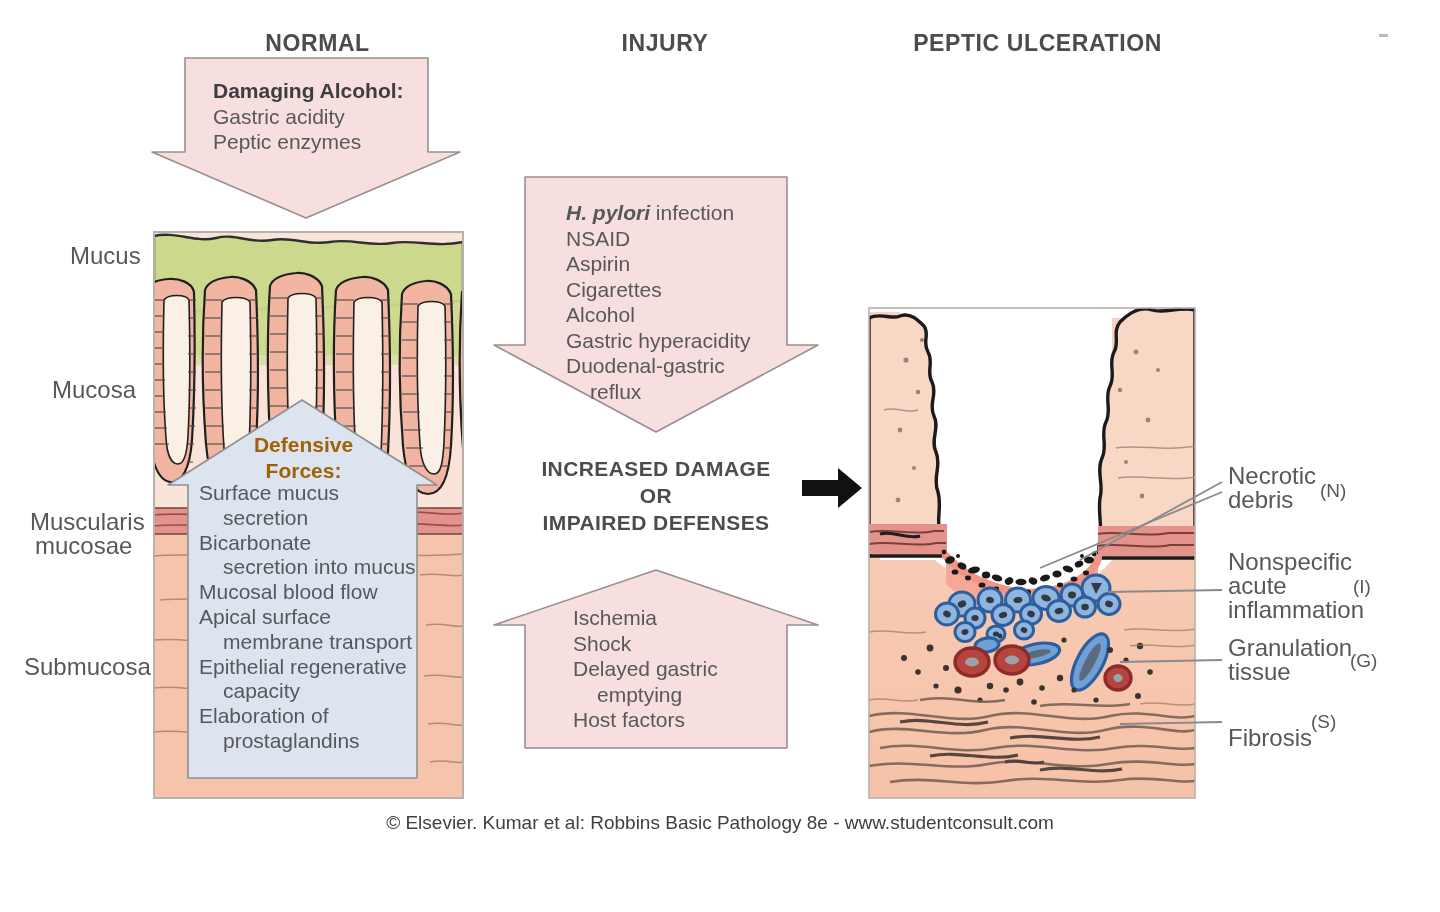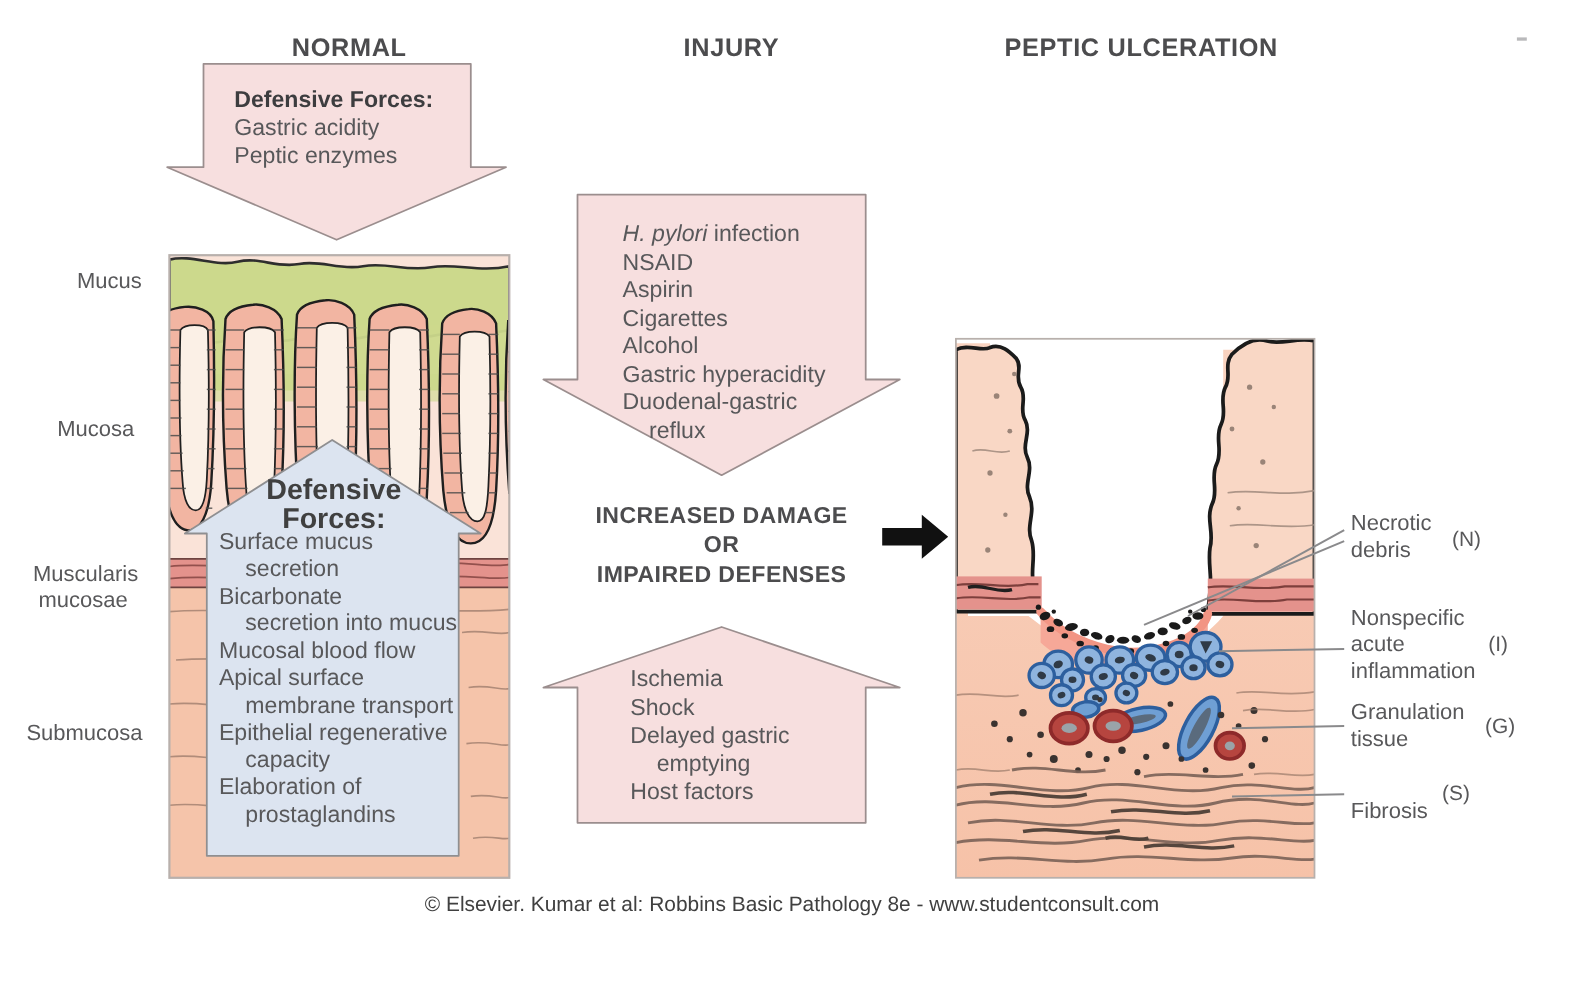--- a/index.html
+++ b/index.html
@@ -33,38 +33,38 @@
 
   .arrow-text {
     position: absolute;
     left: 0; right: 0;
     text-align: left;
     font-size: 21px;
     line-height: 25.5px;
     color: #58585a;
   }
   .arrow-text .bold { font-weight: bold; color: #3d3d3f; }
-  .arrow-text .ital { font-style: italic; }
+  .arrow-text .ital { font-style: italic; font-weight: bold; }
   .arrow-text .ind { padding-left: 24px; display: block; }
 
   
   .center-statement {
     position: absolute;
     text-align: center;
     font-size: 21px;
     font-weight: bold;
     line-height: 27px;
     letter-spacing: 0.4px;
     color: #4c4c4e;
   }
 
   
   .side-label {
     position: absolute;
-    font-size: 20px;
+    font-size: 24px;
     line-height: 24px;
     color: #58585a;
     white-space: nowrap;
   }
   .side-label.right { text-align: left; }
 
   .code-label {
     position: absolute;
     font-size: 19px;
     color: #58585a;
@@ -540,21 +540,21 @@
     <g>
       <path d="M802,480 L838,480 L838,468 L862,488 L838,508 L838,496 L802,496 Z" fill="#111111"></path>
     </g>
   </svg>
 
   <div>
     <svg class="abs-svg" width="1440" height="912">
       <path d="M185,58 L428,58 L428,152 L460,152 L306,218 L152,152 L185,152 Z" fill="#f7dfdf" stroke="#9b8e8e" stroke-width="1.6" stroke-linejoin="round"></path>
     </svg>
     <div class="arrow-text" style="left:213px; top:78px; width:230px;">
-      <span class="bold">Defensive Forces:</span><br>
+      <span class="bold">Damaging Alcohol:</span><br>
       <span>Gastric acidity</span><br>
       <span>Peptic enzymes</span>
     </div>
   </div>
 
   <div>
     <svg class="abs-svg" width="1440" height="912">
       <path d="M525,177 L787,177 L787,345 L818,345 L656,432 L494,345 L525,345 Z" fill="#f7dfdf" stroke="#9b8e8e" stroke-width="1.6" stroke-linejoin="round"></path>
     </svg>
     <div class="arrow-text" style="left:566px; top:200px; width:250px;">
@@ -586,21 +586,21 @@
       <span class="ind">emptying</span>
       <span>Host factors</span>
     </div>
   </div>
 
   <div>
     <svg class="abs-svg" width="1440" height="912">
       <path d="M302,400 L437,485 L417,485 L417,778 L188,778 L188,485 L168,485 Z" fill="#dce4f0" stroke="#8f8f91" stroke-width="1.6" stroke-linejoin="round"></path>
     </svg>
     <div style="position:absolute; left:196px; top:432px; width:215px; text-align:center;
-                font-size:26px; line-height:26px; font-weight:bold; color:#404040;">
+                font-size:21px; line-height:26px; font-weight:bold; color:#a16207;">
       <div>Defensive</div>
       <div>Forces:</div>
     </div>
     <div class="arrow-text" style="left:199px; top:481px; width:225px; line-height:24.8px;">
       <span>Surface mucus</span><br>
       <span class="ind">secretion</span>
       <span>Bicarbonate</span><br>
       <span class="ind">secretion into mucus</span>
       <span>Mucosal blood flow</span><br>
       <span>Apical surface</span><br>

